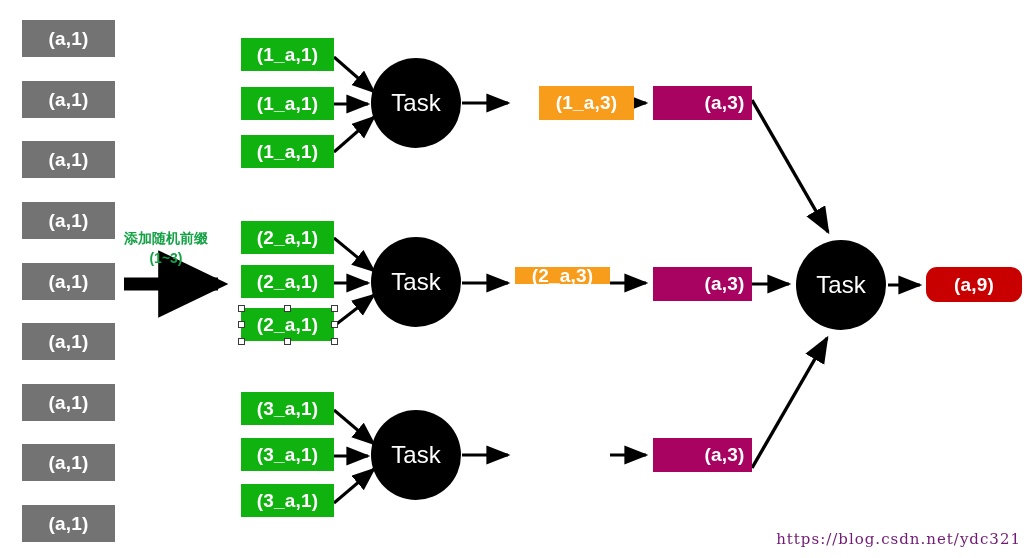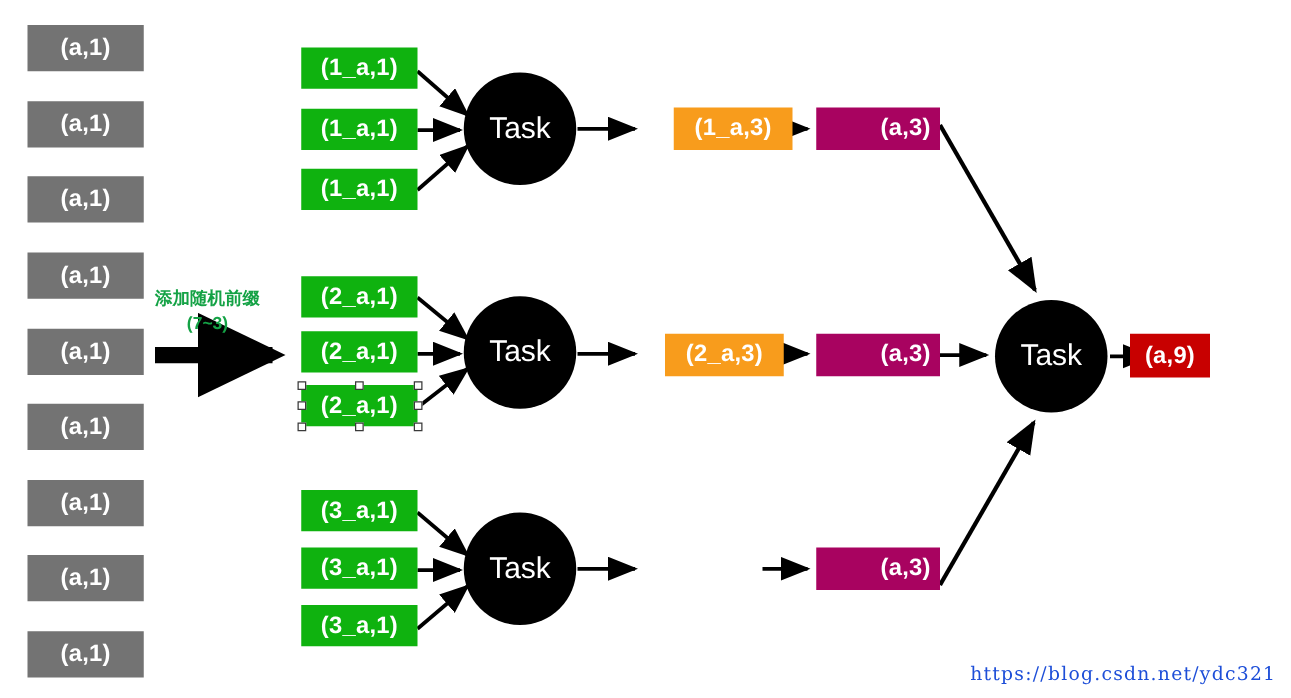--- a/index.html
+++ b/index.html
@@ -71,21 +71,21 @@
     height: 7px;
     background: #ffffff;
     border: 1px solid #3a3a3a;
     box-sizing: border-box;
   }
 
   .watermark {
     position: absolute;
     right: 12px;
     bottom: 10px;
-    color: #1d4ed8;
+    color: #701a75;
     font-size: 15px;
     font-family: "DejaVu Serif", "Liberation Serif", serif;
     letter-spacing: 1px;
     white-space: nowrap;
   }
 </style>
 </head>
 <body>
 
 <div id="canvas">
@@ -159,21 +159,21 @@
   </div>
   <div class="node box-blue" style="left:22px;top:444px;width:93px;height:37px;">
     <span>(a,1)</span>
   </div>
   <div class="node box-blue" style="left:22px;top:505px;width:93px;height:37px;">
     <span>(a,1)</span>
   </div>
 
   <div class="label-cn" style="left:110px;top:228px;width:112px;">
     <div>添加随机前缀</div>
-    <div>(7~3)</div>
+    <div>(1~3)</div>
   </div>
 
   <div class="node box-green" style="left:241px;top:38px;width:93px;height:33px;">
     <span>(1_a,1)</span>
   </div>
   <div class="node box-green" style="left:241px;top:87px;width:93px;height:33px;">
     <span>(1_a,1)</span>
   </div>
   <div class="node box-green" style="left:241px;top:135px;width:93px;height:33px;">
     <span>(1_a,1)</span>
@@ -214,36 +214,36 @@
   <div class="task-circle" style="left:371px;top:237px;width:90px;height:90px;">
     <span>Task</span>
   </div>
   <div class="task-circle" style="left:371px;top:410px;width:90px;height:90px;">
     <span>Task</span>
   </div>
 
   <div class="node box-orange" style="left:515px;top:86px;width:95px;height:34px;margin-left:24px;">
     <span>(1_a,3)</span>
   </div>
-  <div class="node box-orange" style="left:532px;top:267px;width:95px;height:34px;">
+  <div class="node box-orange" style="left:515px;top:267px;width:95px;height:17px;">
     <span>(2_a,3)</span>
   </div>
 
   <div class="node box-magenta" style="left:653px;top:86px;width:99px;height:34px;">
     <span>(a,3)</span>
   </div>
   <div class="node box-magenta" style="left:653px;top:267px;width:99px;height:34px;">
     <span>(a,3)</span>
   </div>
   <div class="node box-magenta" style="left:653px;top:438px;width:99px;height:34px;">
     <span>(a,3)</span>
   </div>
 
   <div class="task-circle" style="left:796px;top:240px;width:90px;height:90px;">
     <span>Task</span>
   </div>
-  <div class="node box-red" style="left:904px;top:267px;width:64px;height:35px;">
+  <div class="node box-red" style="left:926px;top:267px;width:96px;height:35px;border-radius:11px;">
     <span>(a,9)</span>
   </div>
 
   <div class="watermark">https://blog.csdn.net/ydc321</div>
 
 </div>
 
 </body></html>

